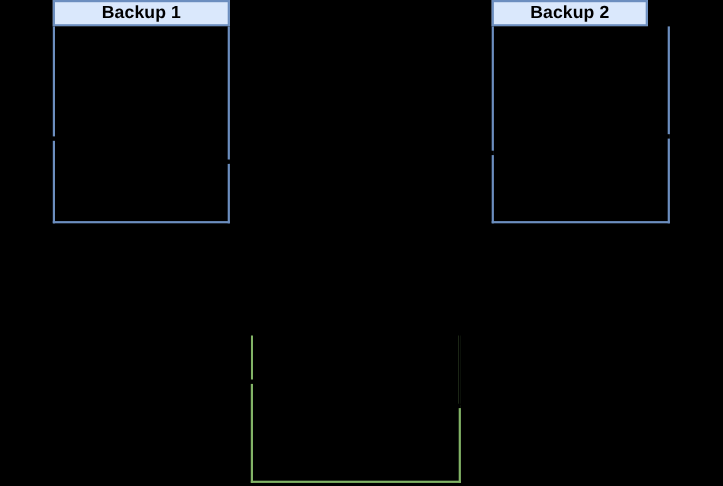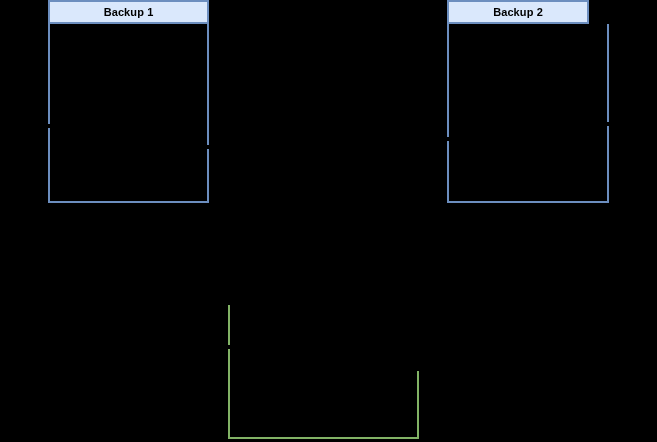--- a/index.html
+++ b/index.html
@@ -26,21 +26,21 @@
   .node-header {
     position: absolute;
     left: 0;
     top: 0;
     width: 100%;
     box-sizing: border-box;
     display: flex;
     align-items: center;
     justify-content: center;
     font-weight: bold;
-    font-size: 11px;
+    font-size: 16px;
     line-height: 1;
     color: #000000;
     letter-spacing: 0.1px;
     white-space: nowrap;
   }
   .node-body {
     position: absolute;
     left: 0;
     box-sizing: border-box;
     background: #000000;

